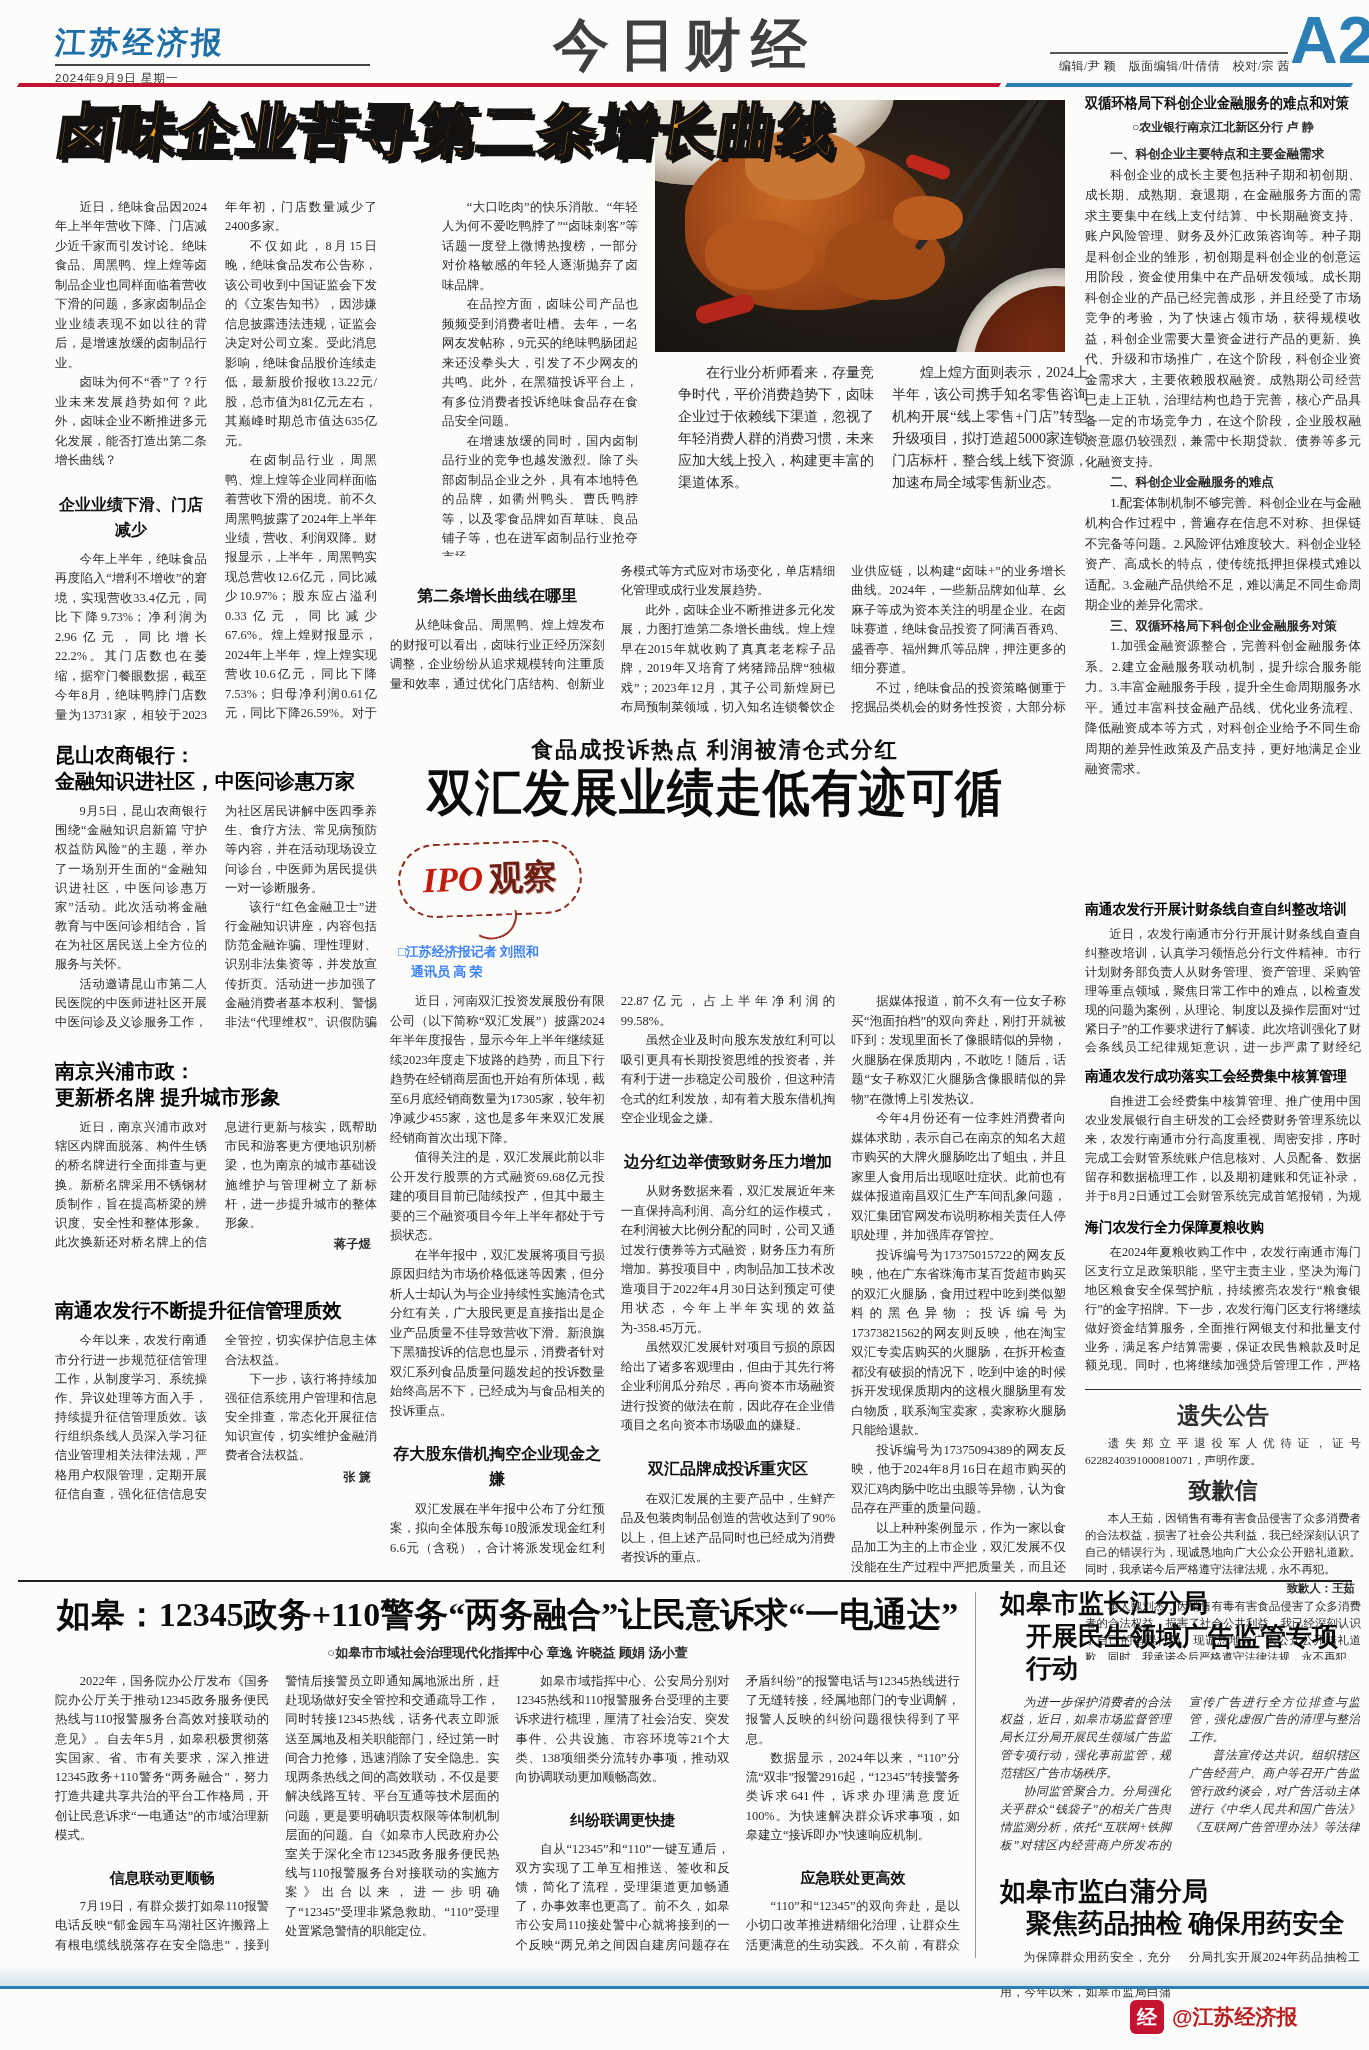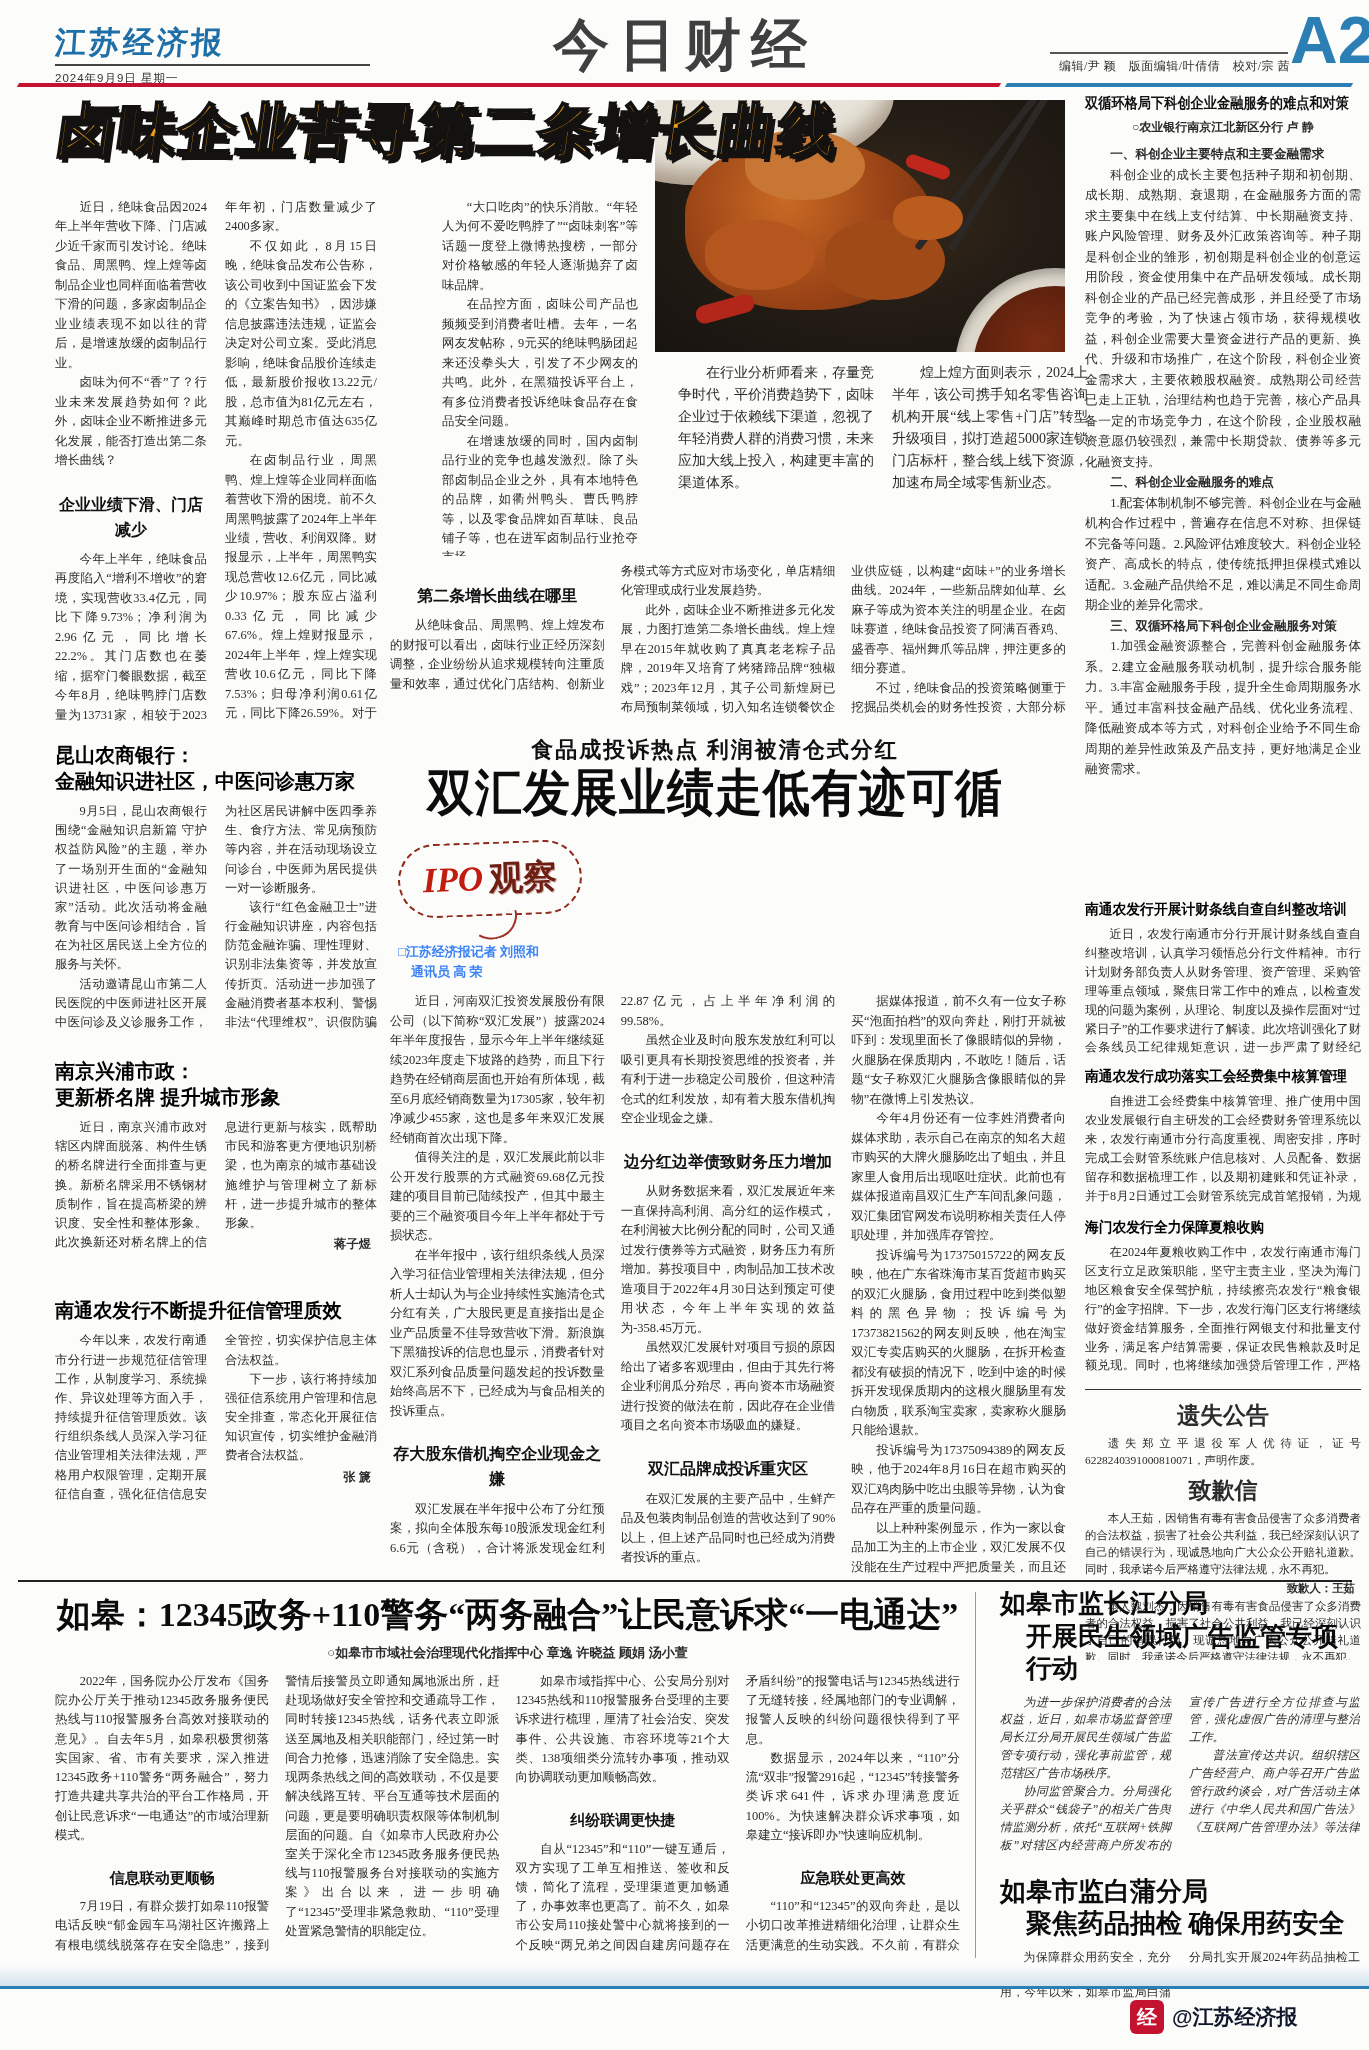--- a/index.html
+++ b/index.html
@@ -90,21 +90,21 @@
   .br-col{left:1000px;top:1588px;width:360px;}
   .br-h{font-weight:900;font-size:26px;line-height:1.25;color:#0b0b0b;font-family:"Liberation Serif",serif;}
   .br-h .ind{padding-left:26px;display:block;}
   .br-body{font-size:11.8px;line-height:1.52;margin-top:8px;}
   
   .foot-band{left:0;top:1966px;width:1369px;height:20px;background:linear-gradient(#fafbfc,#d3e2ec);}
   .foot-line{left:0;top:1986px;width:1369px;height:3px;background:#2b7fb4;}
   .brand{left:1130px;top:2000px;display:flex;align-items:center;gap:8px;}
   .brand-logo{width:34px;height:34px;background:#c41231;border-radius:6px;color:#fff;display:flex;
       align-items:center;justify-content:center;font-weight:bold;font-size:20px;font-family:"Liberation Sans",sans-serif;}
-  .brand-text{font-size:21px;font-weight:bold;color:#0f172a;font-family:"Liberation Sans",sans-serif;}
+  .brand-text{font-size:21px;font-weight:bold;color:#b91c1c;font-family:"Liberation Sans",sans-serif;}
 </style>
 </head>
 <body>
 
 <div id="page">
 
   <div class="abs masthead">江苏经济报</div>
   <div class="abs mast-rule"></div>
   <div class="abs date-line">2024年9月9日 星期一</div>
   <div class="abs section-title">今日财经</div>
@@ -226,21 +226,21 @@
     <span class="ipo-cn">观察</span>
   </div>
   <div class="abs ipo-tail"></div>
   <div class="abs sh-byline">
     <b>□江苏经济报记者 刘照和</b><br>
     <b>　通讯员 高 荣</b>
   </div>
   <div class="abs flow c3 sh-body">
       <p class="flow-p">近日，河南双汇投资发展股份有限公司（以下简称“双汇发展”）披露2024年半年度报告，显示今年上半年继续延续2023年度走下坡路的趋势，而且下行趋势在经销商层面也开始有所体现，截至6月底经销商数量为17305家，较年初净减少455家，这也是多年来双汇发展经销商首次出现下降。</p>
       <p class="flow-p">值得关注的是，双汇发展此前以非公开发行股票的方式融资69.68亿元投建的项目目前已陆续投产，但其中最主要的三个融资项目今年上半年都处于亏损状态。</p>
-      <p class="flow-p">在半年报中，该行组织条线人员深入学习征信业管理相关法律法规，但分析人士却认为与企业持续性实施清仓式分红有关，广大股民更是直接指出是企业产品质量不佳导致营收下滑。新浪旗下黑猫投诉的信息也显示，消费者针对双汇系列食品质量问题发起的投诉数量始终高居不下，已经成为与食品相关的投诉重点。</p>
+      <p class="flow-p">在半年报中，双汇发展将项目亏损原因归结为市场价格低迷等因素，但分析人士却认为与企业持续性实施清仓式分红有关，广大股民更是直接指出是企业产品质量不佳导致营收下滑。新浪旗下黑猫投诉的信息也显示，消费者针对双汇系列食品质量问题发起的投诉数量始终高居不下，已经成为与食品相关的投诉重点。</p>
       <h4 class="flow-sub">存大股东借机掏空企业现金之嫌</h4>
       <p class="flow-p">双汇发展在半年报中公布了分红预案，拟向全体股东每10股派发现金红利6.6元（含税），合计将派发现金红利22.87亿元，占上半年净利润的99.58%。</p>
       <p class="flow-p">虽然企业及时向股东发放红利可以吸引更具有长期投资思维的投资者，并有利于进一步稳定公司股价，但这种清仓式的红利发放，却有着大股东借机掏空企业现金之嫌。</p>
       <h4 class="flow-sub">边分红边举债致财务压力增加</h4>
       <p class="flow-p">从财务数据来看，双汇发展近年来一直保持高利润、高分红的运作模式，在利润被大比例分配的同时，公司又通过发行债券等方式融资，财务压力有所增加。募投项目中，肉制品加工技术改造项目于2022年4月30日达到预定可使用状态，今年上半年实现的效益为-358.45万元。</p>
       <p class="flow-p">虽然双汇发展针对项目亏损的原因给出了诸多客观理由，但由于其先行将企业利润瓜分殆尽，再向资本市场融资进行投资的做法在前，因此存在企业借项目之名向资本市场吸血的嫌疑。</p>
       <h4 class="flow-sub">双汇品牌成投诉重灾区</h4>
       <p class="flow-p">在双汇发展的主要产品中，生鲜产品及包装肉制品创造的营收达到了90%以上，但上述产品同时也已经成为消费者投诉的重点。</p>
       <p class="flow-p">据媒体报道，前不久有一位女子称买“泡面拍档”的双向奔赴，刚打开就被吓到：发现里面长了像眼睛似的异物，火腿肠在保质期内，不敢吃！随后，话题“女子称双汇火腿肠含像眼睛似的异物”在微博上引发热议。</p>
       <p class="flow-p">今年4月份还有一位李姓消费者向媒体求助，表示自己在南京的知名大超市购买的大牌火腿肠吃出了蛆虫，并且家里人食用后出现呕吐症状。此前也有媒体报道南昌双汇生产车间乱象问题，双汇集团官网发布说明称相关责任人停职处理，并加强库存管控。</p>

